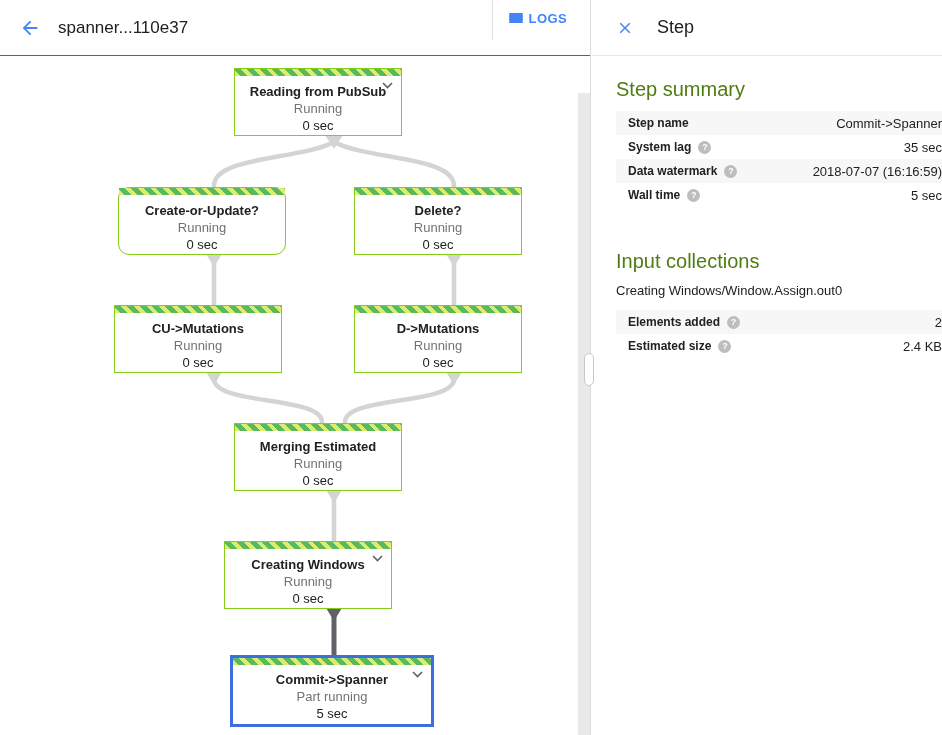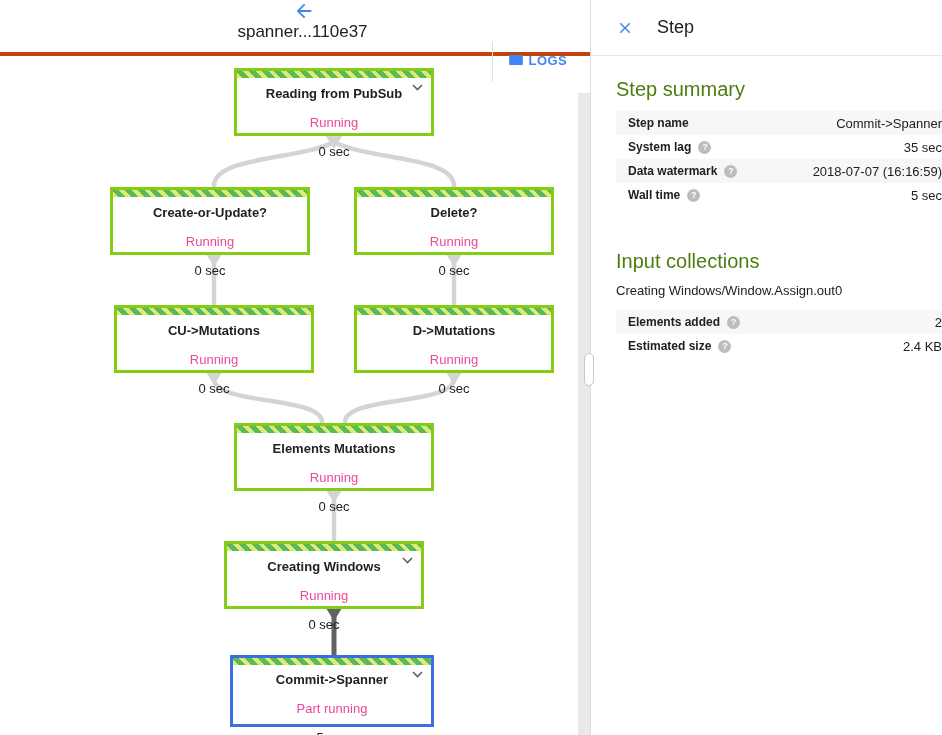--- a/index.html
+++ b/index.html
@@ -4,51 +4,50 @@
 <style>
   * { margin:0; padding:0; box-sizing:border-box; }
   html,body { width:942px; height:735px; overflow:hidden; }
   body { font-family:"Liberation Sans", sans-serif; background:#fff; color:#212121; }
   .app { position:relative; width:942px; height:735px; background:#fff; }
 
   
   .header-left {
     position:absolute; left:0; top:0; width:591px; height:56px;
     display:flex; align-items:center; background:#fff;
-    border-bottom:4px solid #c2410c;
-    flex-direction:column;
+    border-bottom:1px solid #c2410c;
   }
   .back-btn { margin-left:16px; width:28px; height:28px; border:none; background:none; cursor:pointer; display:flex; align-items:center; justify-content:center; }
   .job-title { margin-left:14px; font-size:17px; color:#212121; white-space:nowrap; }
   .header-right-group { margin-left:auto; display:flex; align-items:flex-start; height:100%; }
   .header-divider { width:1px; height:40px; background:#e0e0e0; }
   .logs-btn {
     border:none; background:none; cursor:pointer; display:flex; align-items:center;
     color:#4285f4; font-family:"Liberation Sans",sans-serif;
     font-size:13px; font-weight:bold; letter-spacing:.4px; padding:0 24px 0 16px; height:36px;
   }
   .logs-btn .logs-icon { margin-right:6px; display:inline-flex; flex-direction:column; justify-content:space-between; width:14px; height:11px; }
   .logs-icon i { display:block; height:2.4px; background:#4285f4; border-radius:1px; }
   .logs-icon i:nth-child(3){ width:14px; }
 
   
   .canvas { position:absolute; left:0; top:56px; width:591px; height:679px; background:#fff; overflow:hidden; }
   .edges { position:absolute; left:0; top:0; }
 
   .node {
-    position:absolute; width:200px; height:68px; background:#fff;
-    border:3px solid #84cc16; text-align:center; cursor:pointer;
+    position:absolute; width:168px; height:68px; background:#fff;
+    border:1px solid #84cc16; text-align:center; cursor:pointer;
   }
   .node .bar {
     position:absolute; top:0; left:0; right:0; height:7px;
     background:repeating-linear-gradient(45deg,#dcec6e 0 4px,#58b95f 4px 9px);
   }
   .node .title { margin-top:15px; font-size:13px; font-weight:bold; color:#212121; }
-  .node .status { margin-top:14px; font-size:13px; color:#ec4899; }
-  .node .time { margin-top:14px; font-size:13px; color:#212121; }
+  .node .status { margin-top:2px; font-size:13px; color:#737373; }
+  .node .time { margin-top:2px; font-size:13px; color:#212121; }
   .node .chev { position:absolute; right:8px; top:13px; }
   .node.selected { border:3px solid #3d6ee1; width:204px; height:72px; }
   .node.selected .title { margin-top:14px; }
 
   
   .scroll-track { position:absolute; left:578px; top:37px; width:13px; height:642px; background:#e9e9e9; }
   .v-divider { position:absolute; left:590px; top:0; width:1px; height:735px; background:#dcdcdc; }
   .splitter-handle {
     position:absolute; left:584px; top:353px; width:10px; height:33px;
     background:#fff; border:1px solid #c8c8c8; border-radius:5px; z-index:6; cursor:col-resize;
@@ -105,21 +104,21 @@
     <div class="node" style="left:234px; top:12px;">
       <div class="bar"></div>
       <div class="title">Reading from PubSub</div>
       <div class="status">Running</div>
       <div class="time">0 sec</div>
       <svg class="chev" width="11" height="7">
           <polyline points="1,1 5.5,5.5 10,1" fill="none" stroke="#616161" stroke-width="1.6"></polyline>
         </svg>
     </div>
 
-    <div class="node" style="left:110px; top:131px;">
+    <div class="node" style="left:118px; top:131px;border-radius:11px;">
       <div class="bar"></div>
       <div class="title">Create-or-Update?</div>
       <div class="status">Running</div>
       <div class="time">0 sec</div>
     </div>
 
     <div class="node" style="left:354px; top:131px;">
       <div class="bar"></div>
       <div class="title">Delete?</div>
       <div class="status">Running</div>
@@ -135,21 +134,21 @@
 
     <div class="node" style="left:354px; top:249px;">
       <div class="bar"></div>
       <div class="title">D-&gt;Mutations</div>
       <div class="status">Running</div>
       <div class="time">0 sec</div>
     </div>
 
     <div class="node" style="left:234px; top:367px;">
       <div class="bar"></div>
-      <div class="title">Elements Mutations</div>
+      <div class="title">Merging Estimated</div>
       <div class="status">Running</div>
       <div class="time">0 sec</div>
     </div>
 
     <div class="node" style="left:224px; top:485px;">
       <div class="bar"></div>
       <div class="title">Creating Windows</div>
       <div class="status">Running</div>
       <div class="time">0 sec</div>
       <svg class="chev" width="11" height="7">

